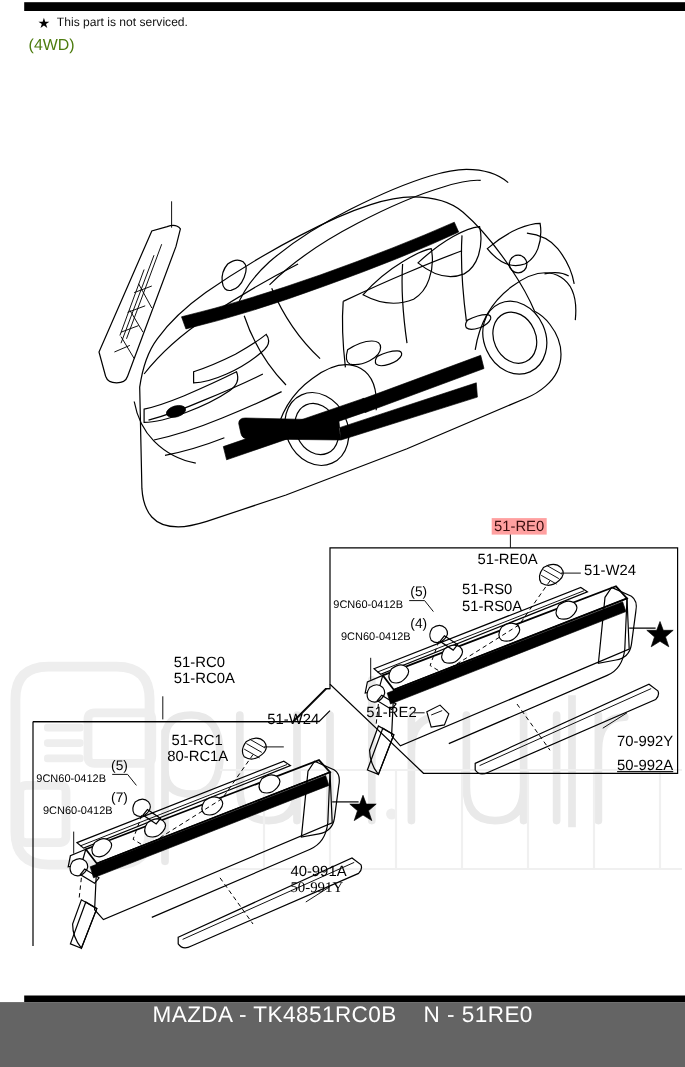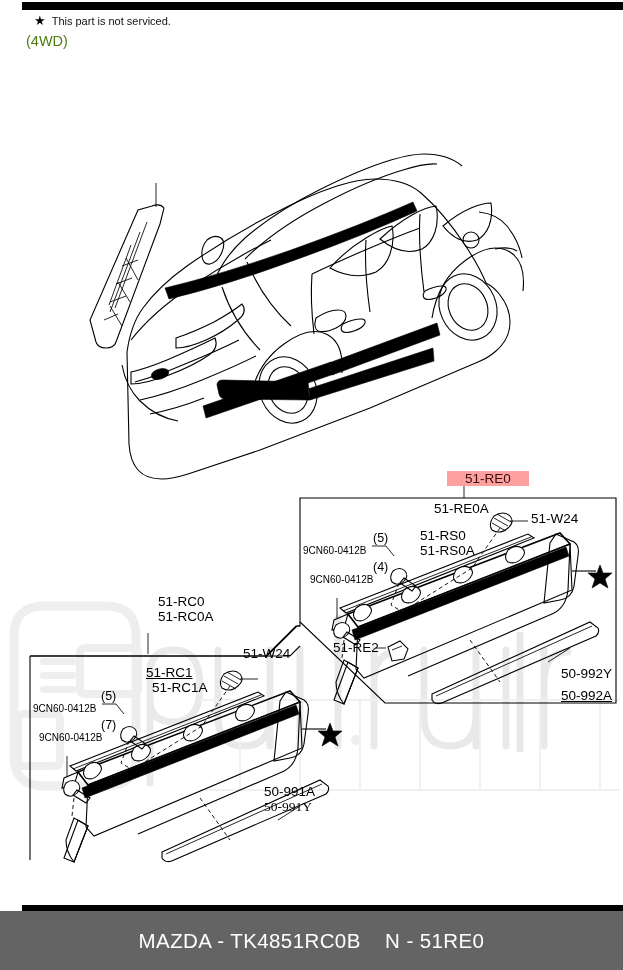--- a/index.html
+++ b/index.html
@@ -40,21 +40,20 @@
   }
   
   .footer {
     position: absolute;
     left: 0;
     top: 911px;
     width: 623px;
     height: 59px;
     background: #646464;
     display: flex;
-    align-items: center;
     justify-content: center;
   }
   .footer-text {
     color: #ffffff;
     font-size: 20.5px;
     letter-spacing: 0.4px;
     white-space: pre;
   }
   
   .note {
@@ -87,21 +86,21 @@
   .lbl.qty   { font-size: 12.5px; }
   .lbl-red {
     position: absolute;
     font-size: 13.5px;
     line-height: 1.12;
     white-space: pre;
   }
   .lbl-red .hl {
     background: #ffa0a0;
     color: #3a0d0d;
-    padding: 0 18px;
+    padding: 0 2px;
     display: inline-block;
   }
   .lbl-red .plain { color: #000000; display: block; padding: 0 2px;}
   
   svg.art {
     position: absolute;
     left: 0; top: 0;
     width: 623px;
     height: 970px;
     pointer-events: none;
@@ -377,36 +376,36 @@
   <div class="lbl qty" style="left:373px; top:560px;">(4)</div>
   <div class="lbl small" style="left:310px; top:574px;">9CN60-0412B</div>
 
   <div class="lbl" style="left:420px; top:528px;">51-RS0</div>
   <div class="lbl" style="left:420px; top:543px;">51-RS0A</div>
 
   <div class="lbl" style="left:531px; top:511px;">51-W24</div>
   <div class="lbl" style="left:333px; top:640px;">51-RE2</div>
 
   <div class="lbl" style="left:561px; top:688px;text-decoration:underline;">50-992A</div>
-  <div class="lbl" style="left:561px; top:666px;">50-992Y</div>
+  <div class="lbl" style="left:561px; top:666px;">70-992Y</div>
 
   <div class="lbl" style="left:158px; top:594px;">51-RC0</div>
   <div class="lbl" style="left:158px; top:609px;text-align:right;">51-RC0A</div>
 
   <div class="lbl qty" style="left:101px; top:689px;">(5)</div>
   <div class="lbl small" style="left:33px; top:703px;">9CN60-0412B</div>
   <div class="lbl qty" style="left:101px; top:718px;">(7)</div>
   <div class="lbl small" style="left:39px; top:732px;">9CN60-0412B</div>
 
-  <div class="lbl" style="left:146px; top:665px;text-decoration:underline;">51-RC1</div>
-  <div class="lbl" style="left:152px; top:680px;">51-RC1A</div>
+  <div class="lbl" style="left:156px; top:665px;">51-RC1</div>
+  <div class="lbl" style="left:152px; top:680px;">80-RC1A</div>
 
   <div class="lbl" style="left:243px; top:646px;">51-W24</div>
 
-  <div class="lbl" style="left:264px; top:784px;">50-991A</div>
+  <div class="lbl" style="left:264px; top:784px;">40-991A</div>
   <div class="lbl" style="left:264px; top:799px;font-family:Liberation Serif, serif;">50-991Y</div>
 
   <div class="rule-above-footer"></div>
   <div class="footer">
     <span class="footer-text">MAZDA - TK4851RC0B    N - 51RE0</span>
   </div>
 
 </div>
 
 </body></html>

